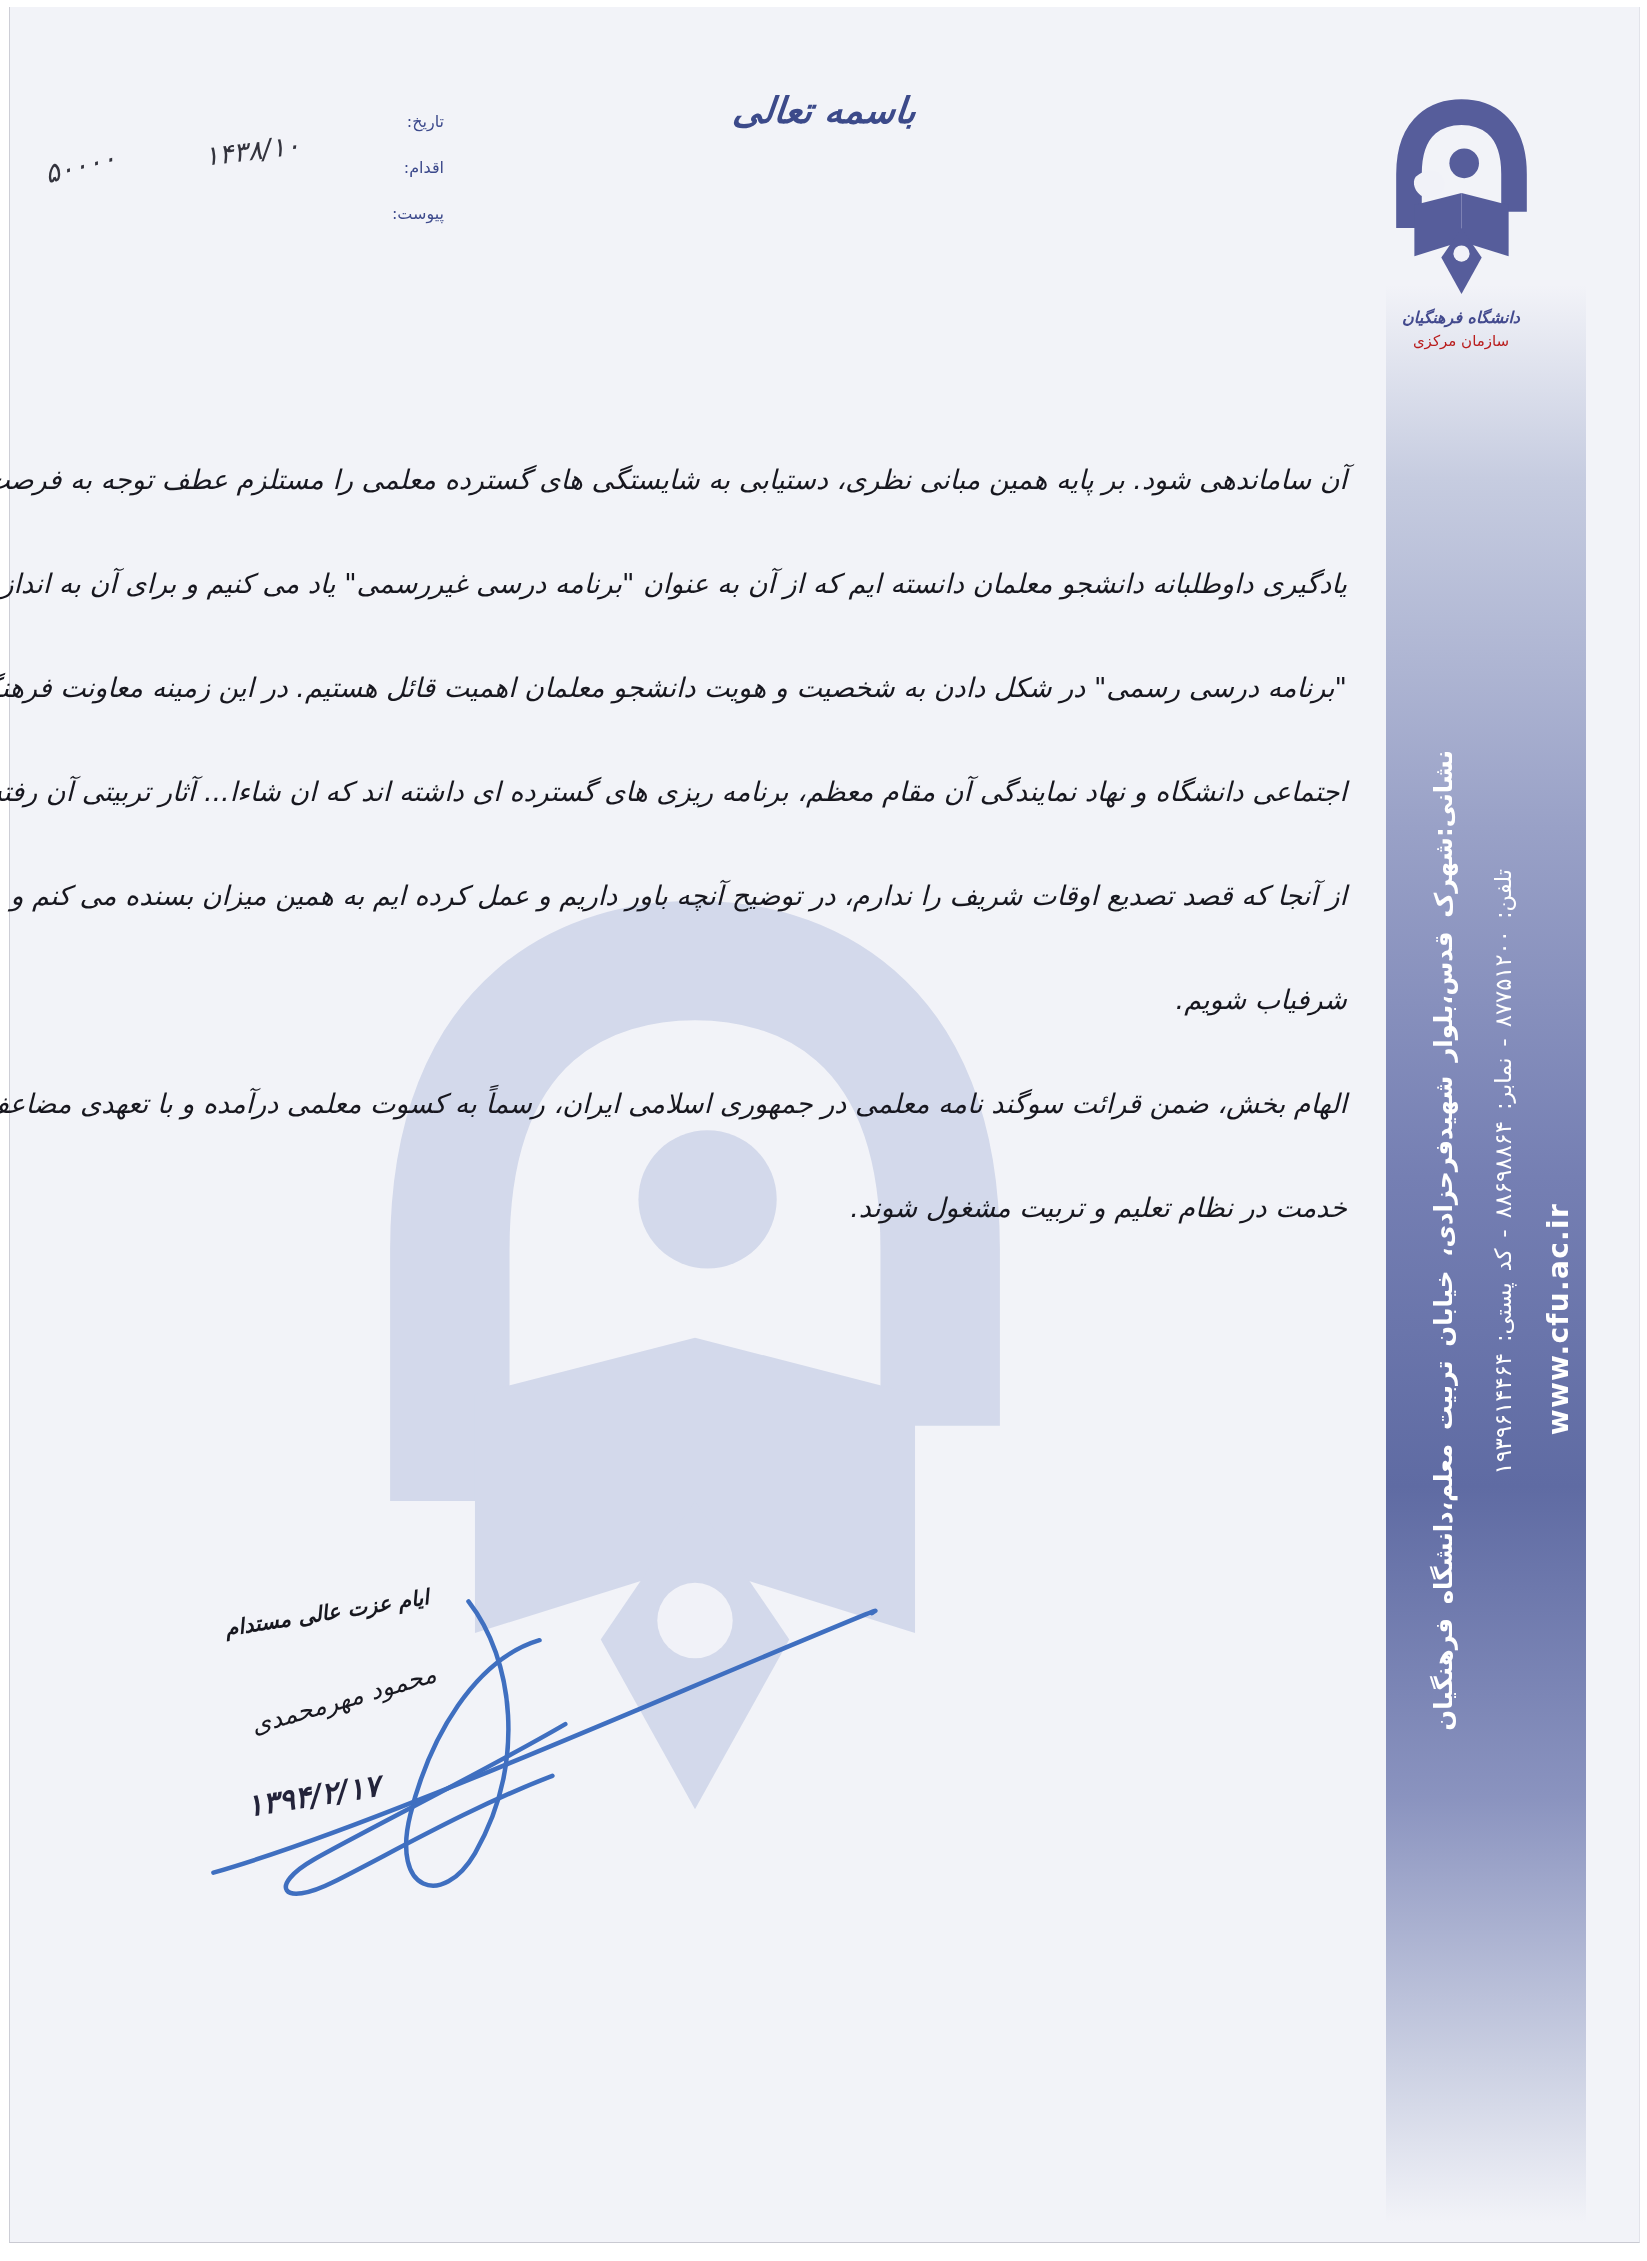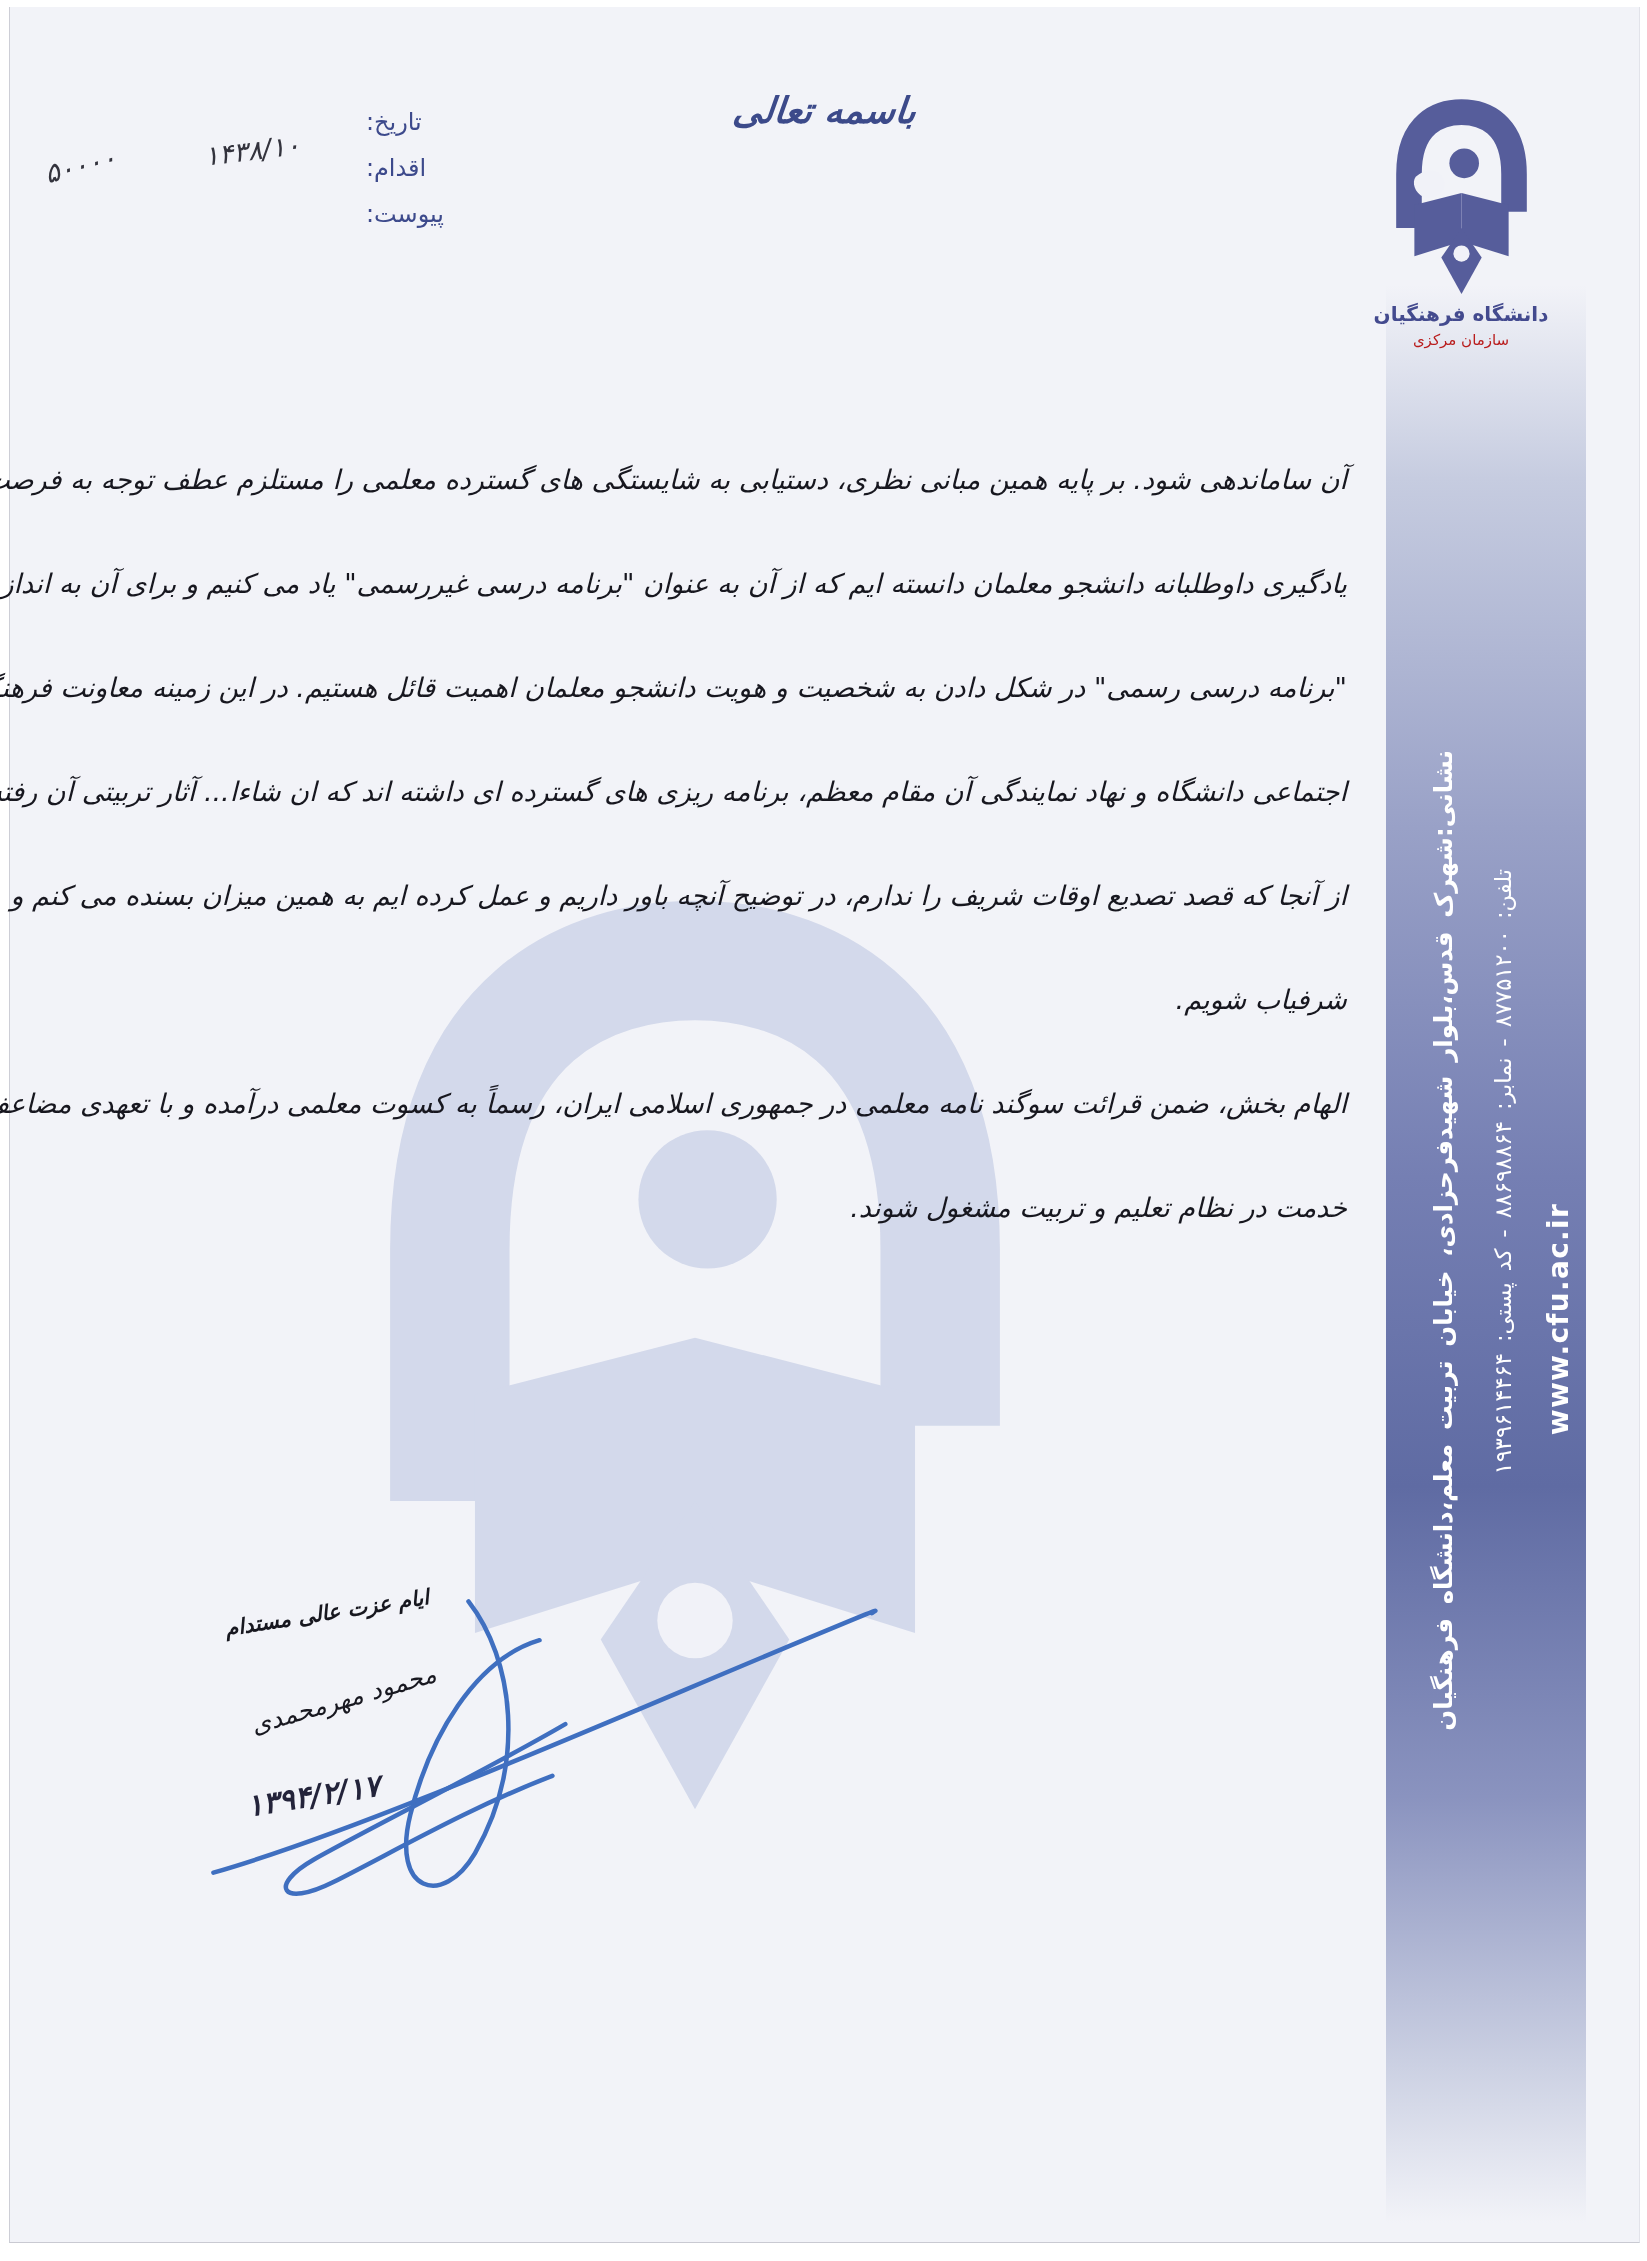--- a/index.html
+++ b/index.html
@@ -21,30 +21,30 @@
           #ccd1e3 92%,
           rgba(242,243,248,0) 100%);}
   .vline{position:absolute;white-space:nowrap;direction:rtl;color:#ffffff;
          transform:rotate(-90deg);transform-origin:top right;}
   #v-address{right:210px;top:743px;font-size:24.5px;font-weight:bold;word-spacing:5.2px;}
   #v-phone{right:149px;top:862px;font-size:22.6px;word-spacing:3.9px;}
   #v-web{right:97px;top:1196px;font-size:28px;font-weight:bold;letter-spacing:1.3px;direction:ltr;}
   
   #bismillah{position:absolute;top:83px;right:723px;font-size:36px;font-style:italic;
              font-weight:bold;color:#3c4a8a;direction:rtl;transform:skewX(-6deg);}
-  #meta-labels{position:absolute;top:92px;right:1195px;direction:rtl;text-align:left;
-               color:#3d4a8c;font-size:24px;line-height:46px;}
+  #meta-labels{position:absolute;top:92px;right:1195px;direction:rtl;text-align:right;
+               color:#3d4a8c;font-size:16px;line-height:46px;}
   .hand{position:absolute;color:#33333d;font-style:italic;direction:ltr;}
   #hand-number{top:128px;left:194px;font-size:27px;transform:rotate(-7deg);}
   #hand-number2{top:143px;left:34px;font-size:27px;transform:rotate(-14deg);letter-spacing:2.6px;}
   
   #logo{position:absolute;top:89px;right:65px;width:226px;text-align:center;color:#565d9b;}
   #logo svg{width:163px;height:202px;}
-  #logo-title{font-size:20px;font-weight:bold;color:#434a8e;margin-top:2px;direction:rtl;
-              }
+  #logo-title{font-size:16px;font-weight:bold;color:#434a8e;margin-top:8px;direction:rtl;
+              font-style:italic;}
   #logo-sub{font-size:15px;color:#b91c1c;margin-top:5.2px;direction:rtl;}
   .cutout{fill:#f1f2f8;}
   
   #watermark{position:absolute;top:878px;left:304px;width:762px;height:943px;
              color:#ccd3e8;opacity:.8;z-index:1;}
   #watermark svg{width:100%;height:100%;}
   
   #body-text{position:absolute;top:421px;right:292px;width:1169px;direction:rtl;z-index:2;
              color:#17171f;font-size:27px;font-style:italic;}
   .bline{height:104px;line-height:104px;text-align:justify;text-align-last:justify;

